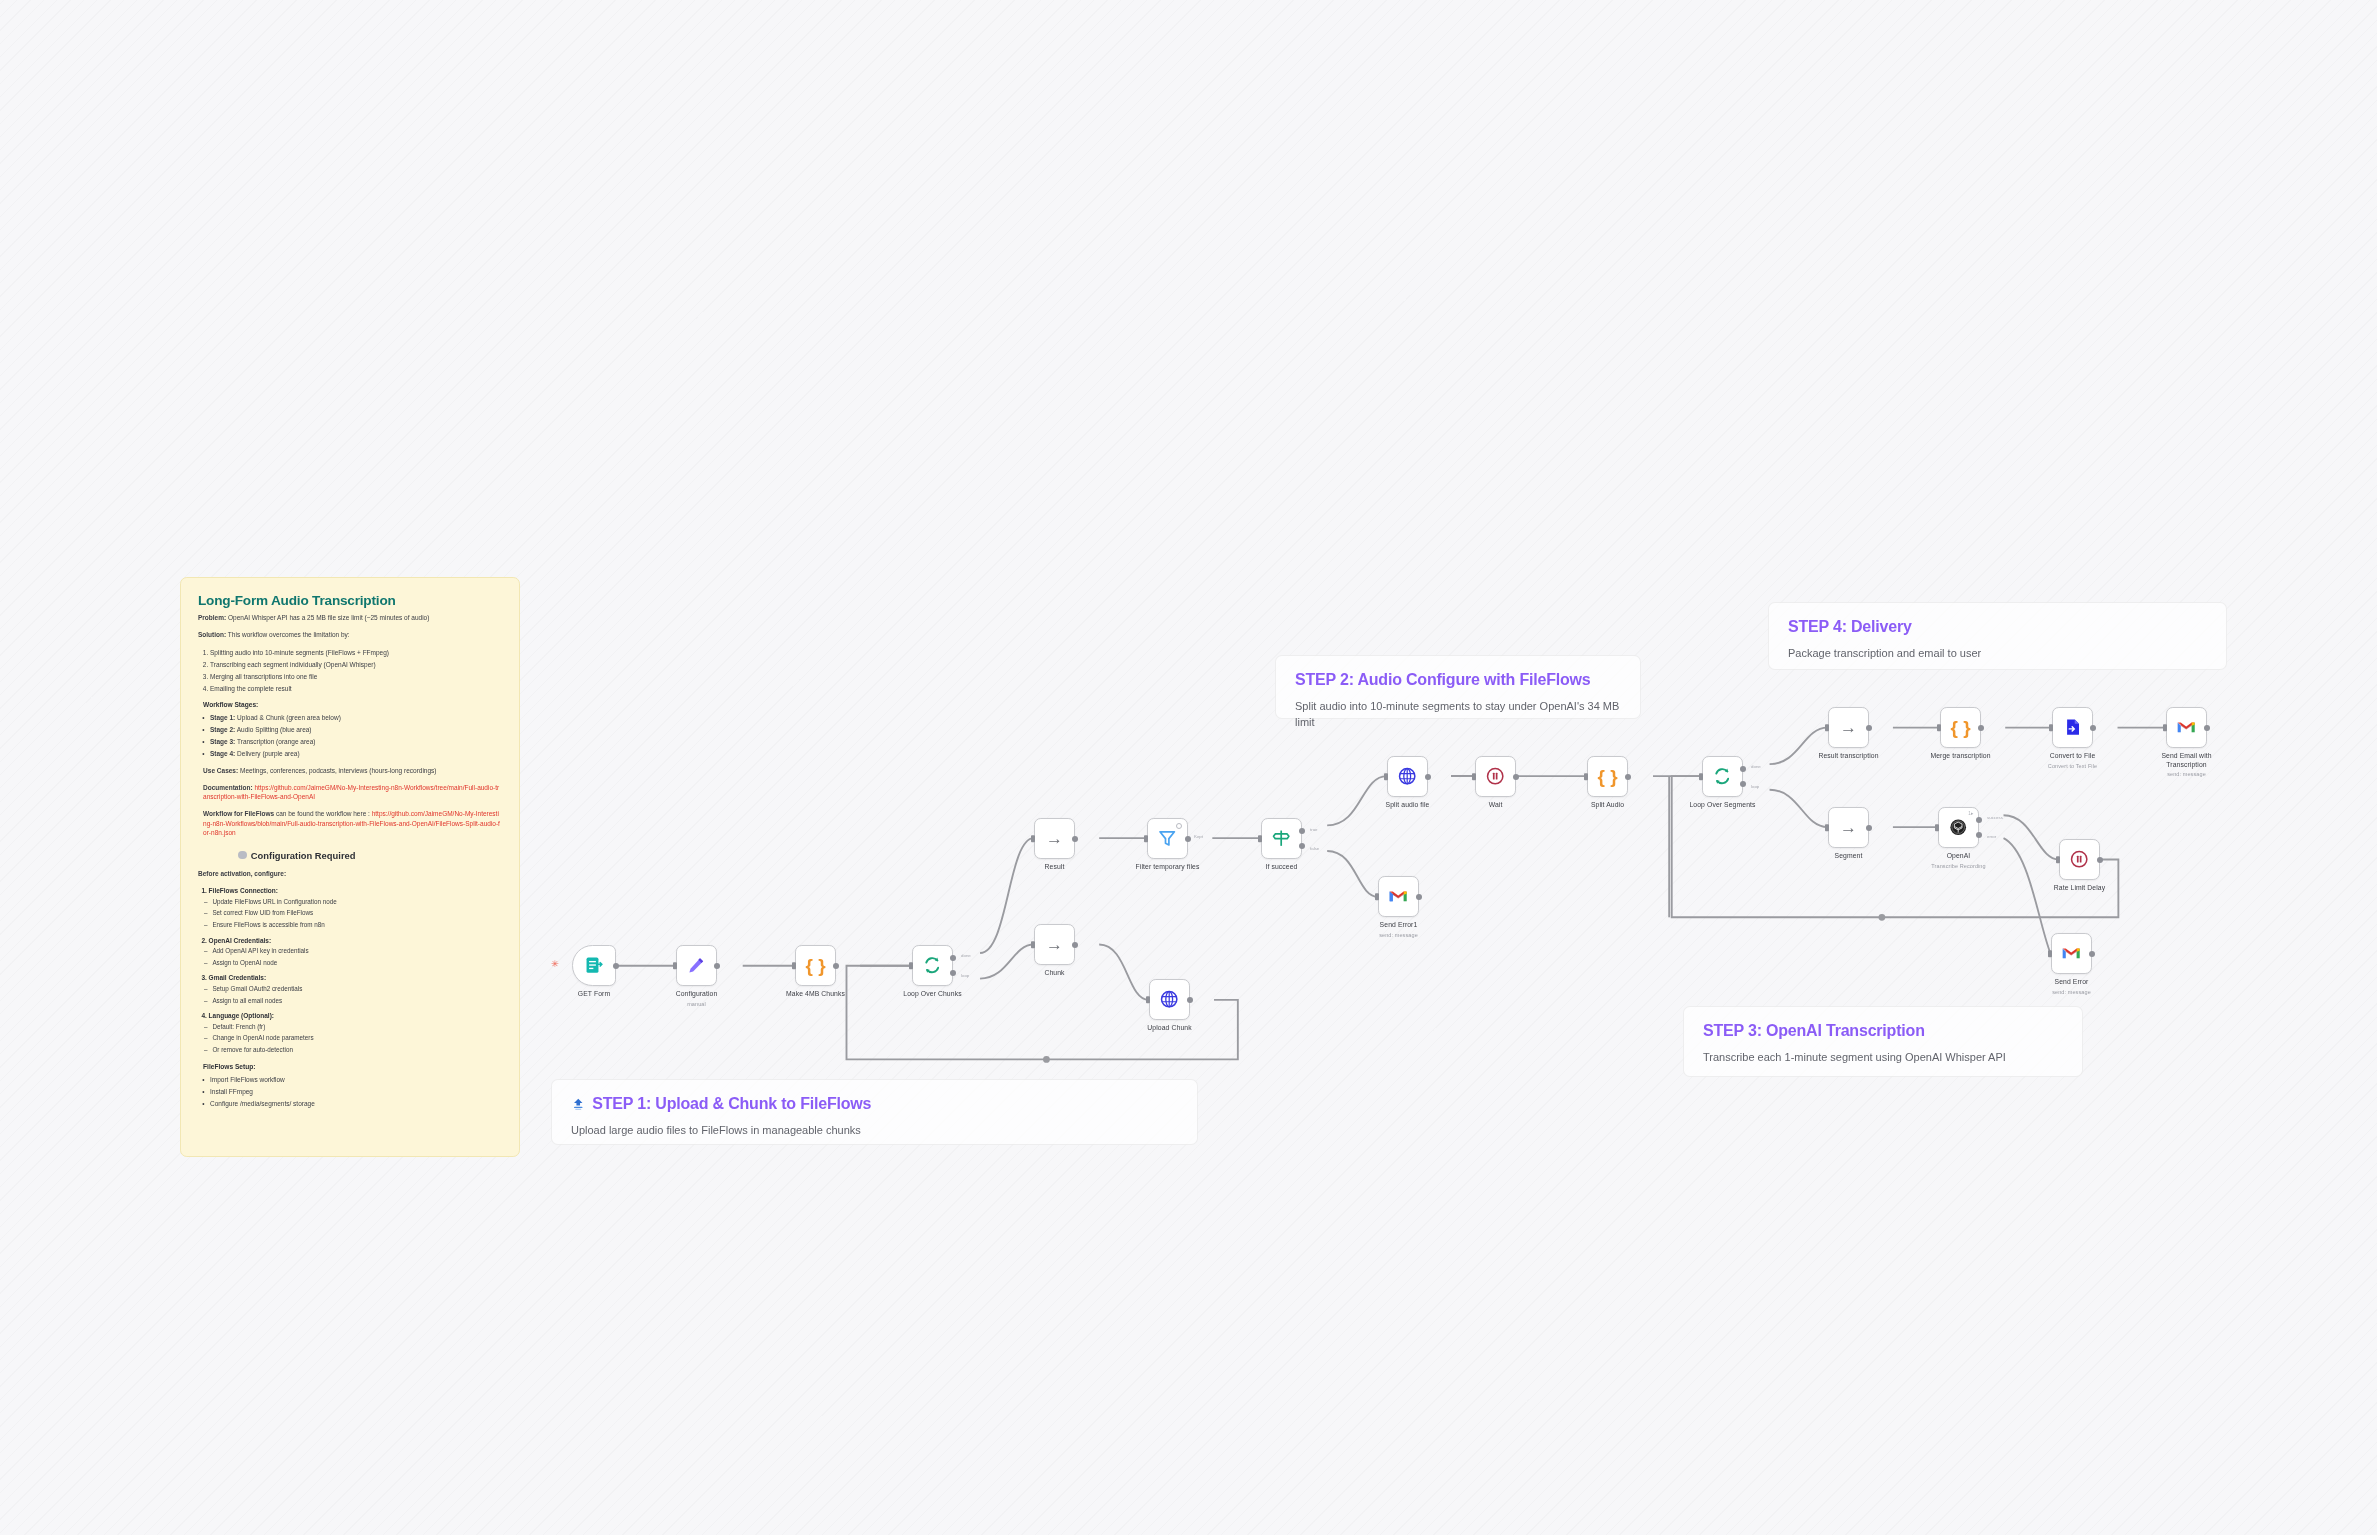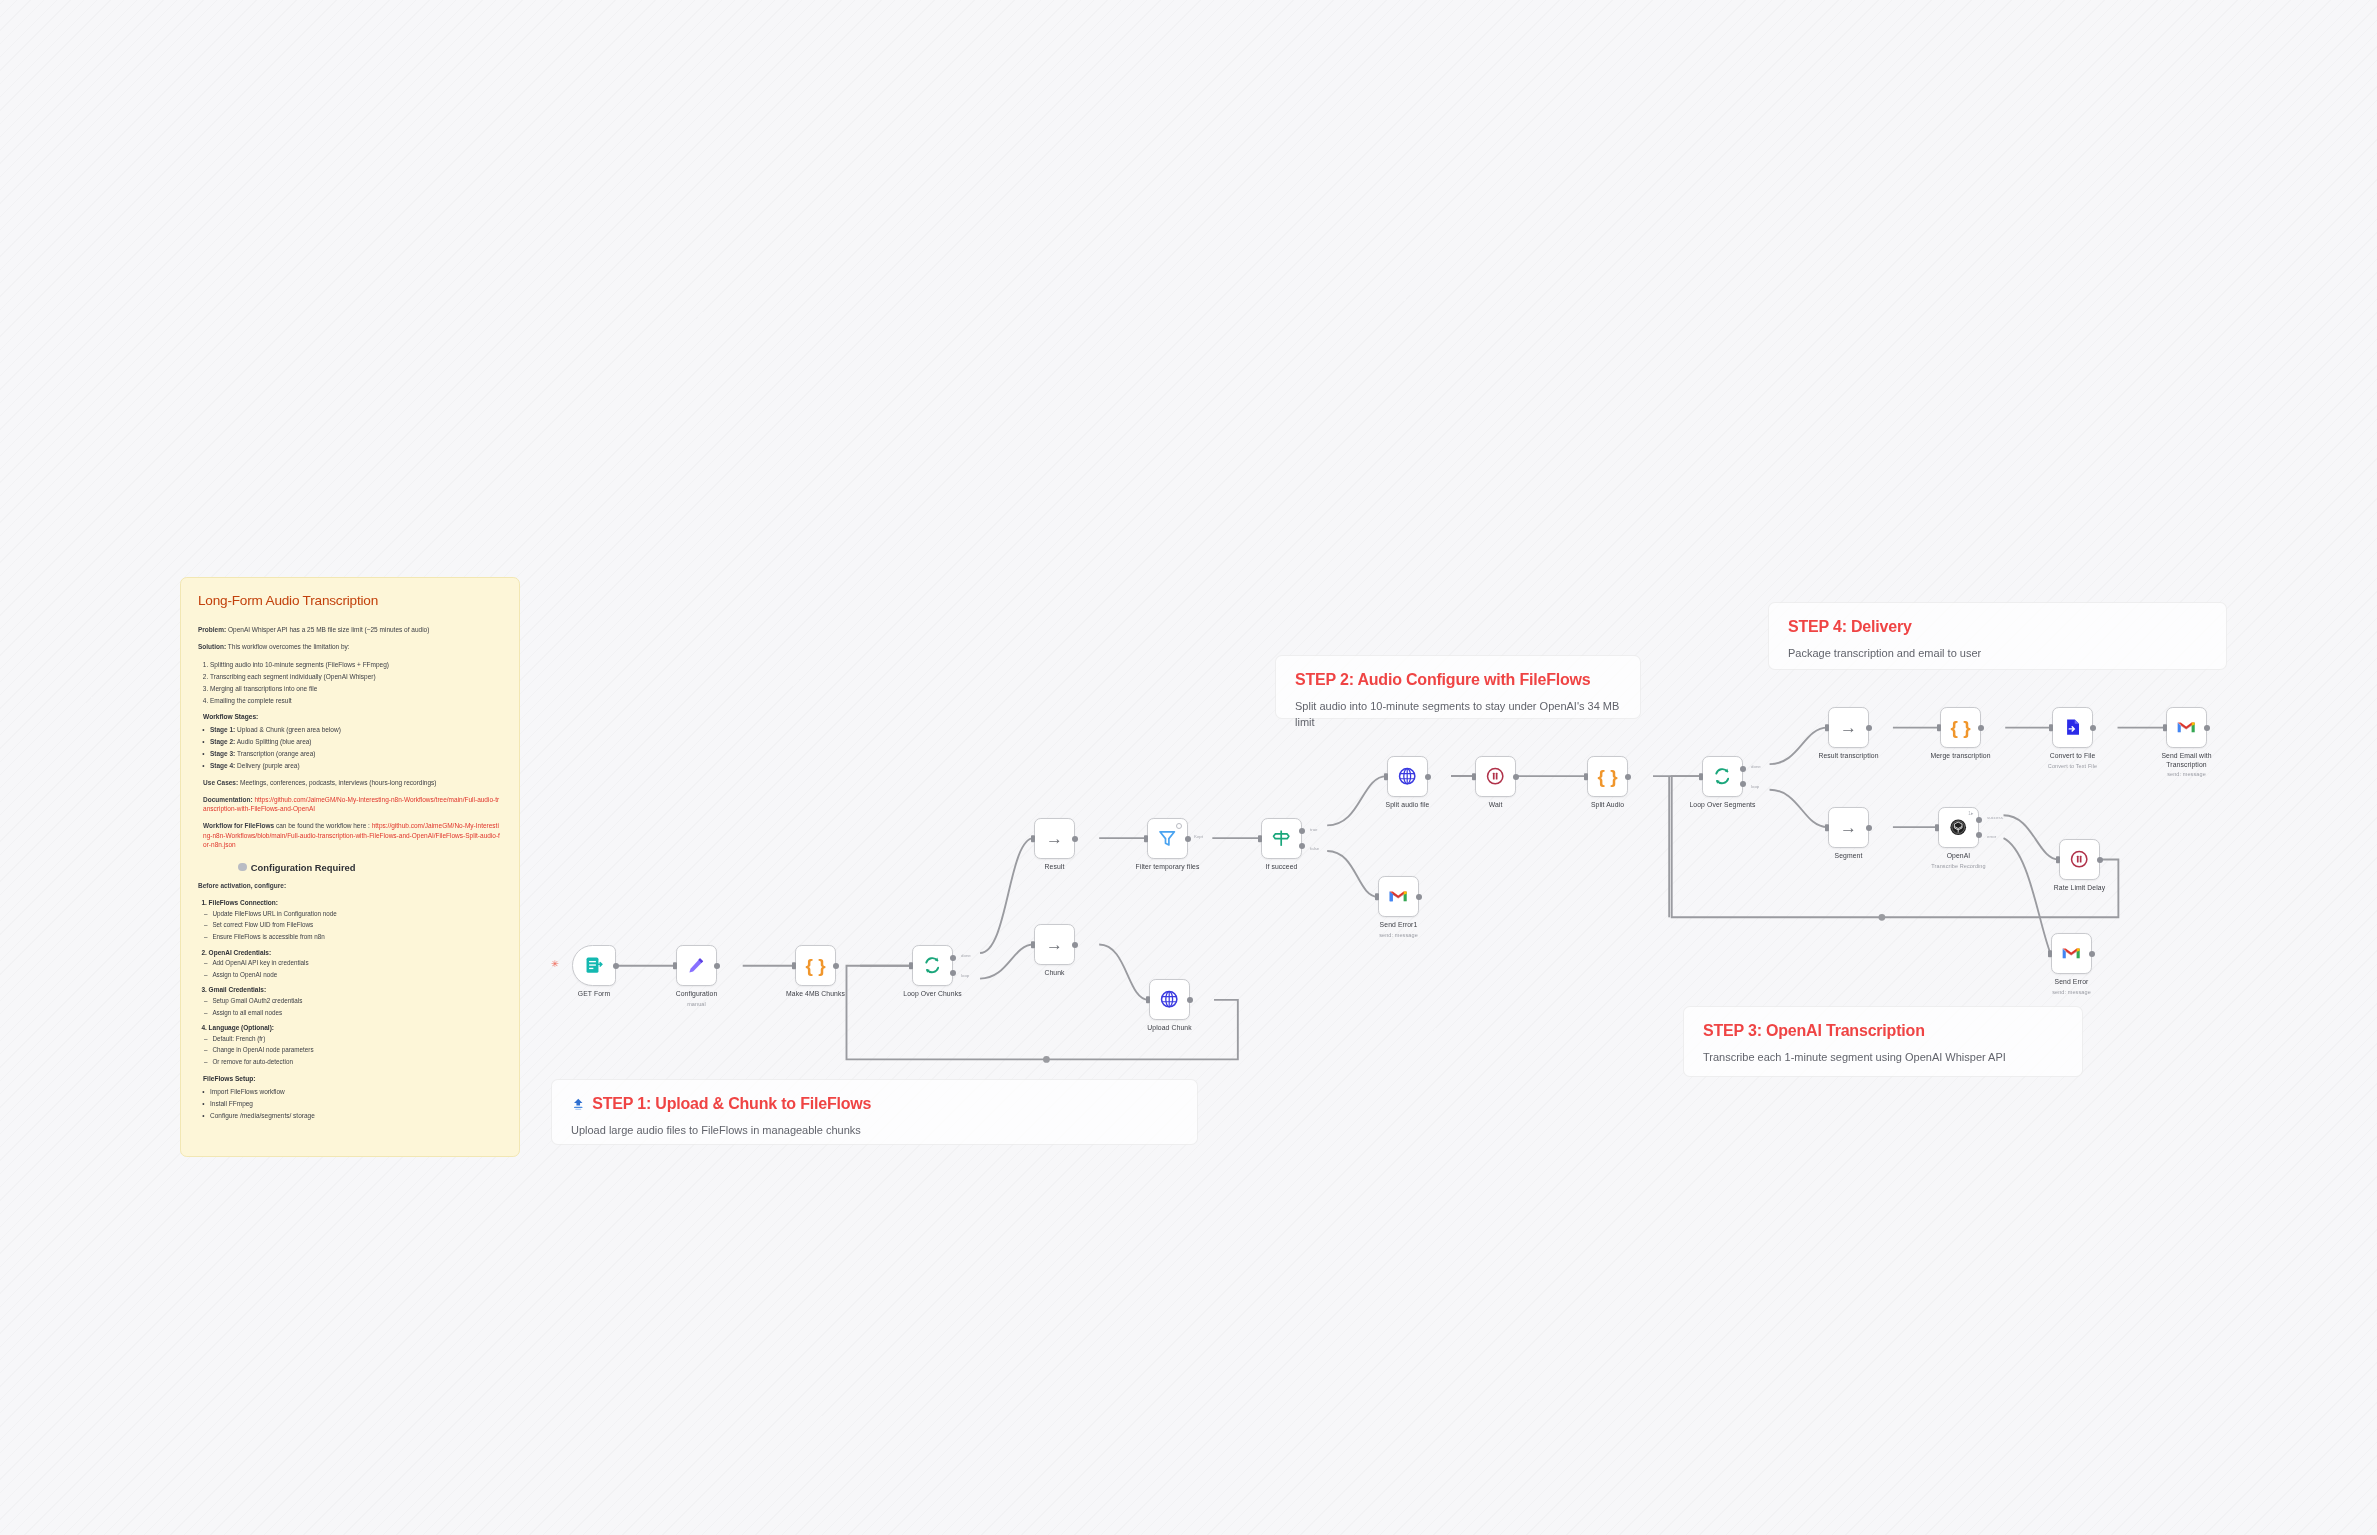--- a/index.html
+++ b/index.html
@@ -40,41 +40,41 @@
     overflow: hidden;
   }
   .note.plain {
     background: rgba(255,255,255,0.72);
     border: 0.9px solid rgba(0,0,0,0.06);
     padding: 15.3px 19px;
   }
   .note-title {
     font-size: 16px;
     font-weight: 700;
-    color: #ef4444;
+    color: #8b5cf6;
     letter-spacing: -0.2px;
     margin: 0 0 8.5px 0;
     display: flex;
     align-items: center;
     gap: 6.8px;
     text-align: center;
   }
   .note-sub {
     font-size: 11px;
     color: #61636b;
     margin: 0;
     line-height: 1.5;
   }
 
   
   .yn-title {
     font-size: 13.6px;
-    font-weight: 400;
-    color: #c2410c;
-    margin: 0 0 17px 0;
+    font-weight: 700;
+    color: #0f766e;
+    margin: 0 0 5px 0;
     letter-spacing: -0.2px;
   }
   .yn-p { font-size: 6.5px; color: #3b3d44; margin: 0 0 7.7px 0; line-height: 1.45; }
   .yn-p b { font-weight: 700; }
   .yn-ol { margin: 0 0 8.5px 0; padding-left: 12px; }
   .yn-ol li { font-size: 6.5px; color: #3b3d44; margin-bottom: 3px; line-height: 1.4; }
   .yn-h { font-size: 6.6px; font-weight: 700; color: #2e3036; margin: 8.5px 0 4.3px 5.1px; }
   .yn-ul { margin: 0 0 7.7px 0; padding-left: 12px; list-style: none; }
   .yn-ul li { font-size: 6.5px; color: #3b3d44; margin-bottom: 3px; line-height: 1.4; position: relative; }
   .yn-ul li:before { content: "•"; position: absolute; left: -7.7px; color: #3b3d44; }

